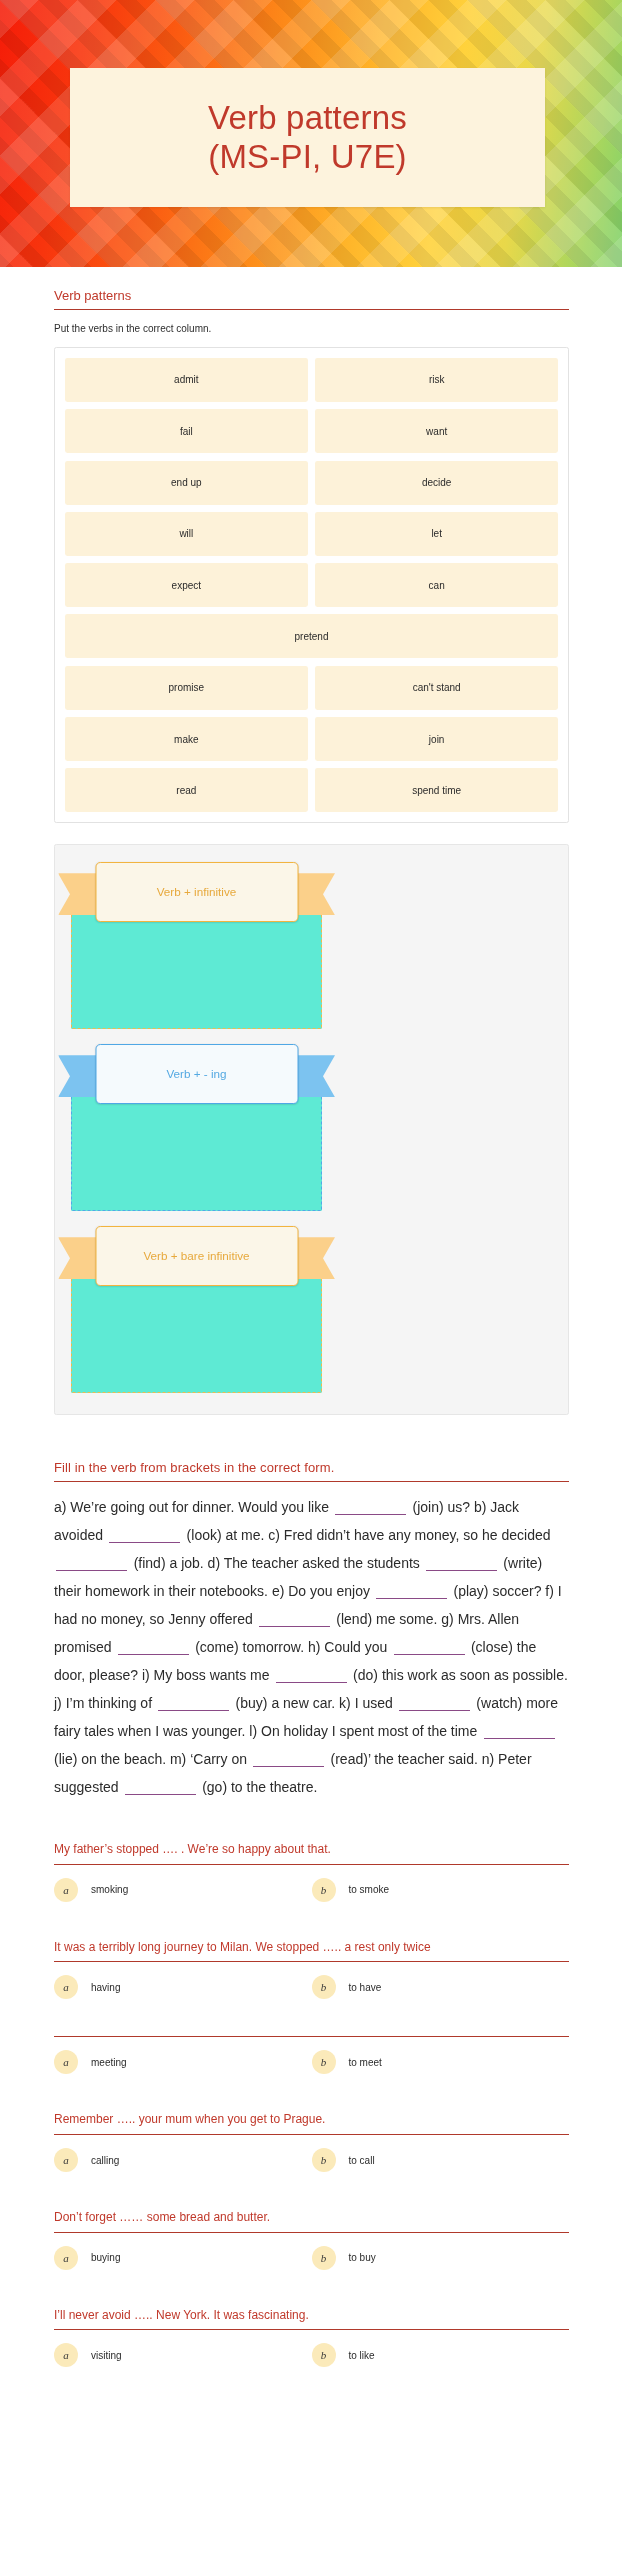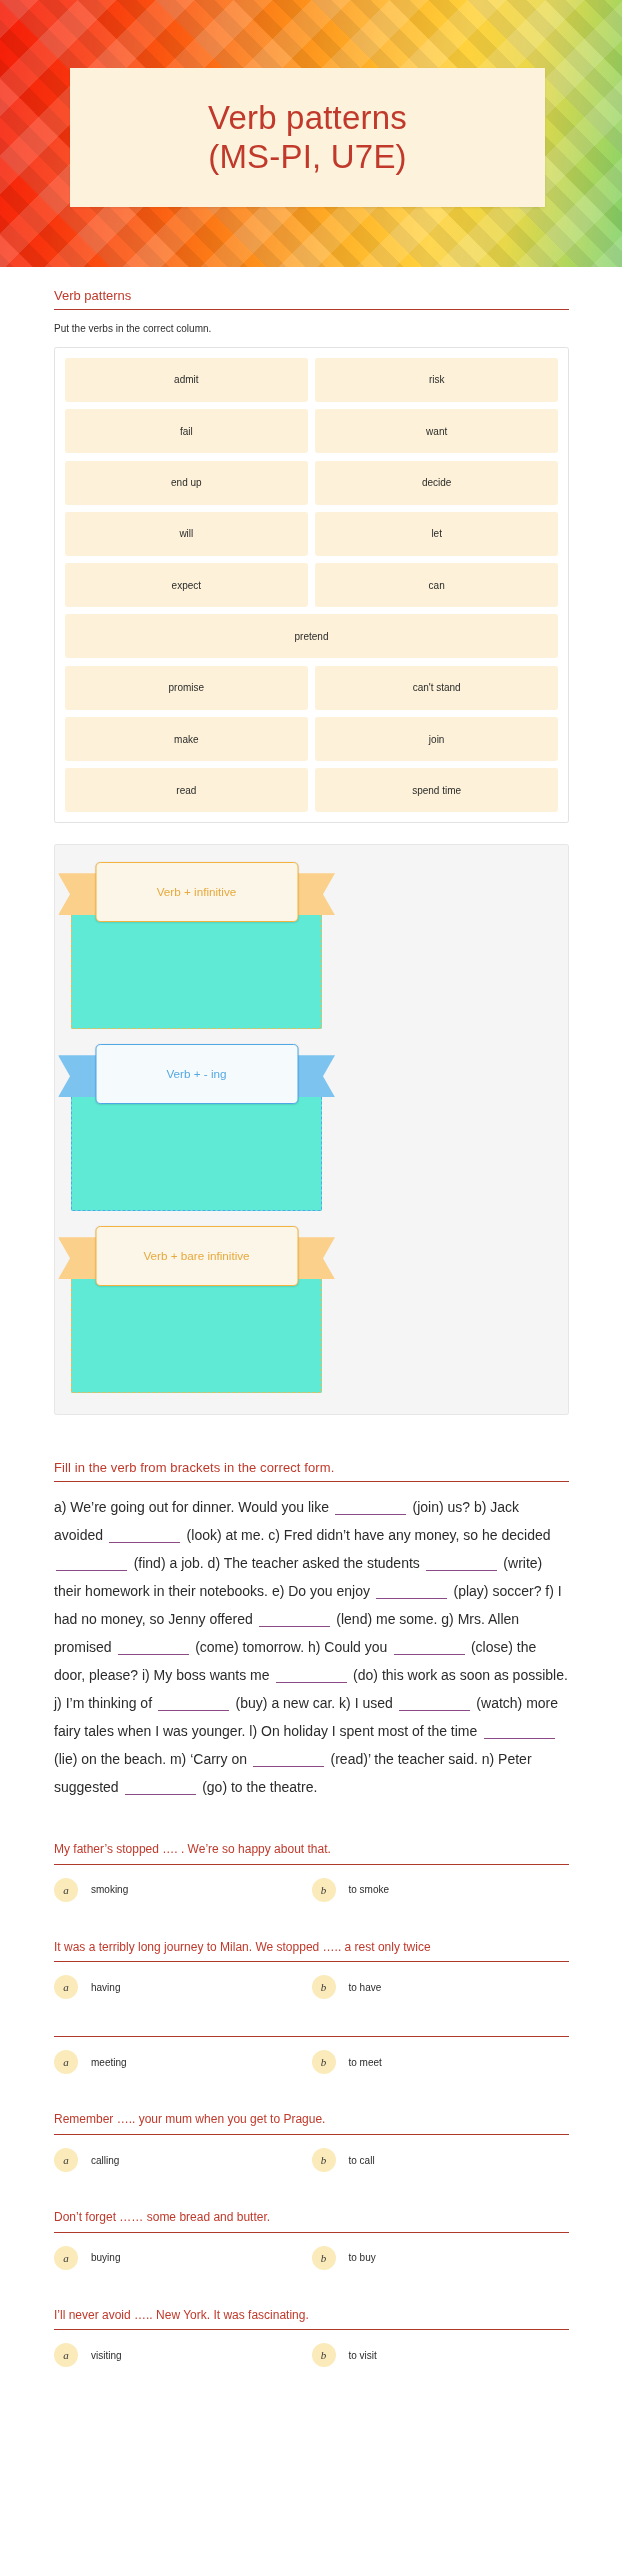--- a/index.html
+++ b/index.html
@@ -451,21 +451,21 @@
         <div class="mcq">
           <div class="mcq-prompt">I’ll never avoid ….. New York. It was fascinating.</div>
           <hr class="mcq-rule">
           <div class="mcq-options">
             <div class="mcq-option">
               <div class="opt-badge">a</div>
               <div class="opt-label">visiting</div>
             </div>
             <div class="mcq-option">
               <div class="opt-badge">b</div>
-              <div class="opt-label">to visit</div>
+              <div class="opt-label">to like</div>
             </div>
           </div>
         </div>
       </div>
 
   </div>
 </div>
 
 
 </body></html>

